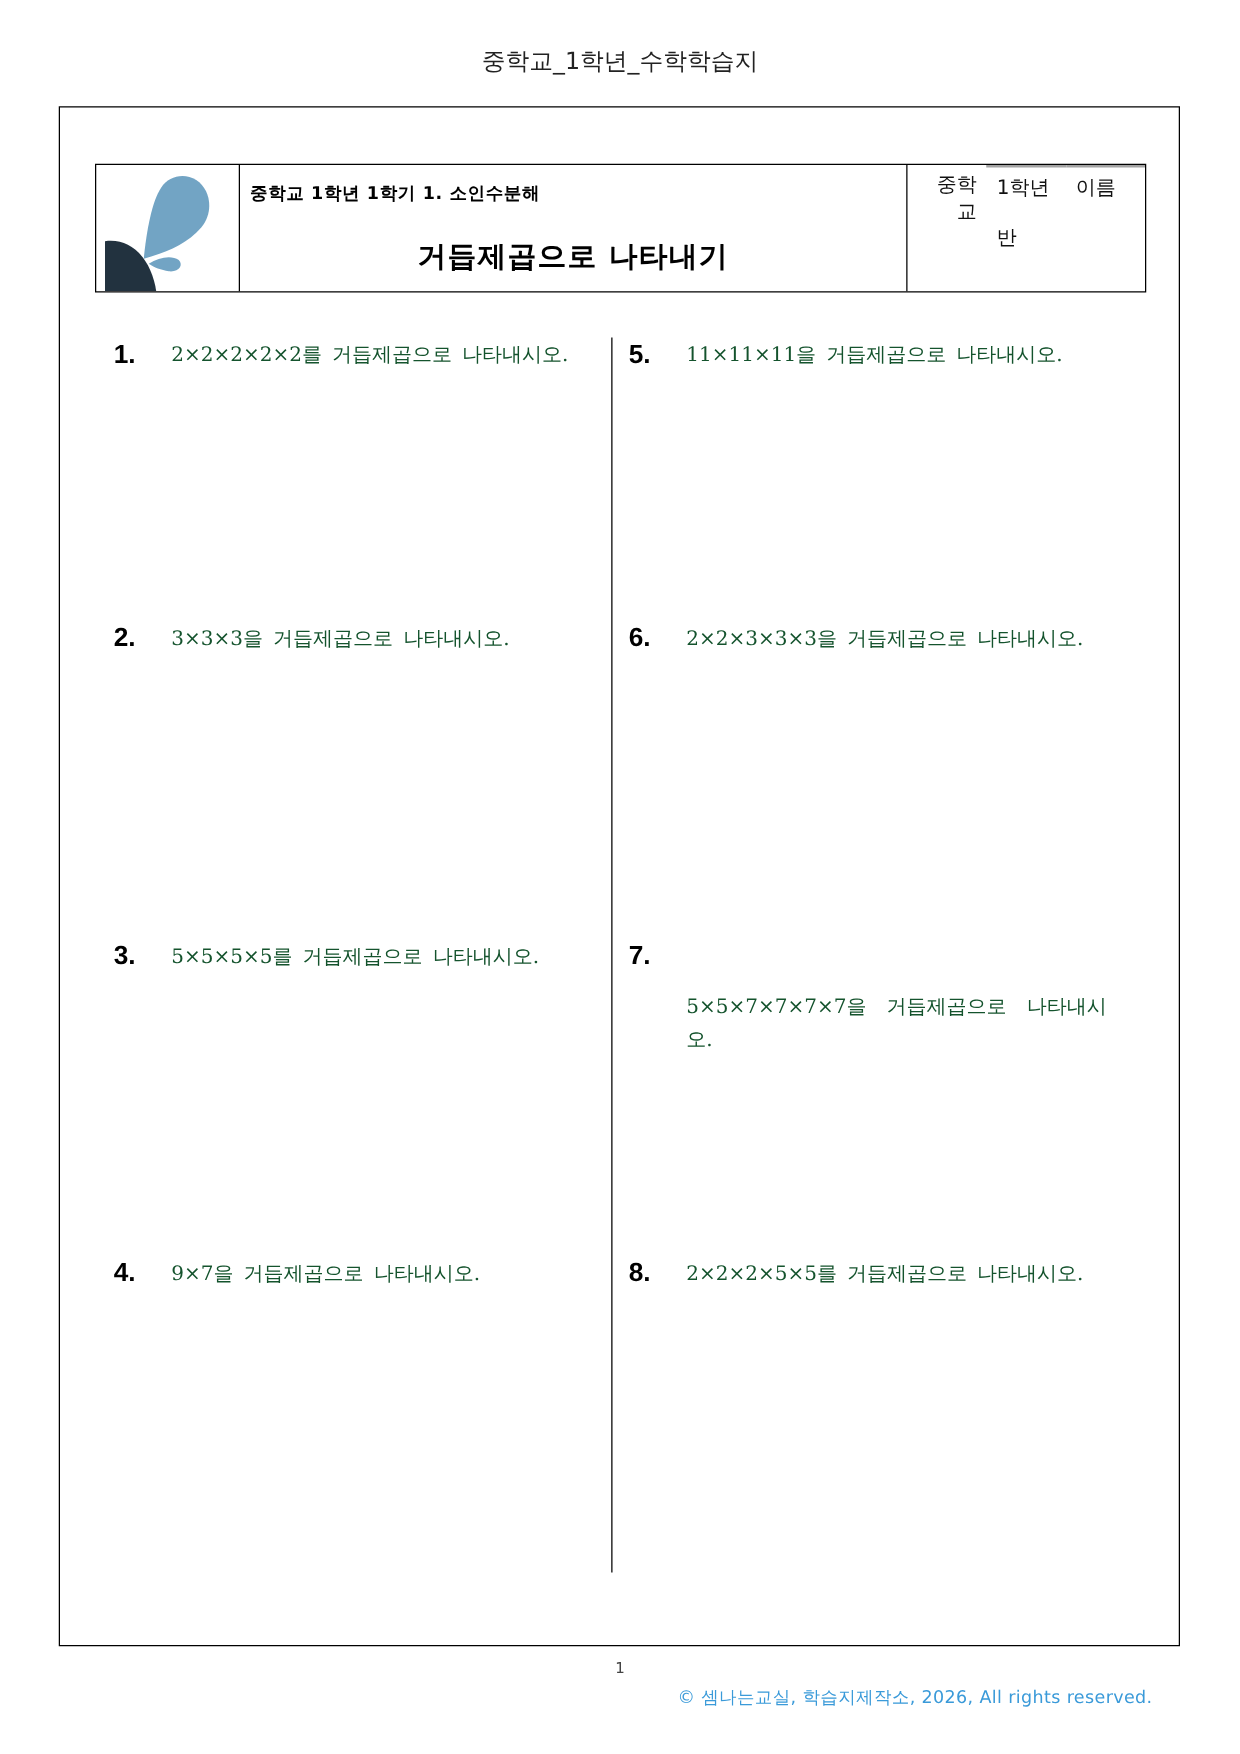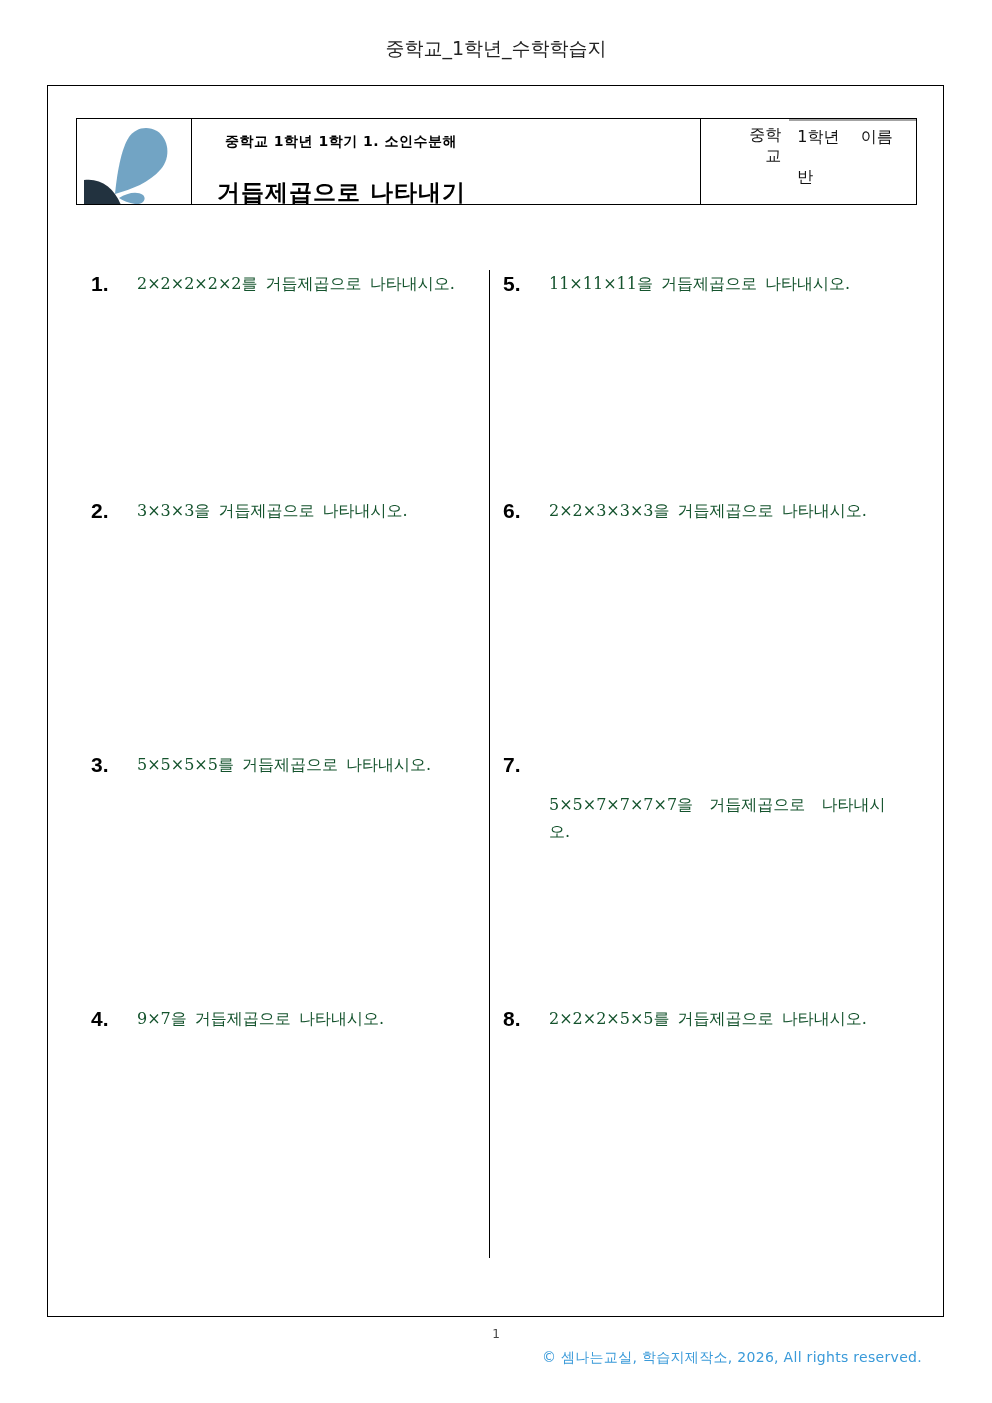--- a/index.html
+++ b/index.html
@@ -10,37 +10,37 @@
     }
     .page-header {
       position: absolute; left: 0; width: 992px; top: 36px;
       text-align: center; font-size: 19px; color: #222;
     }
     .frame {
       position: absolute; left: 47px; top: 85px; width: 897px; height: 1232px;
       border: 1px solid #000; box-sizing: border-box;
     }
     .title-table {
-      position: absolute; left: 76px; top: 118px; width: 841px; height: 87px;
-      border: 1px solid #000; box-sizing: border-box; display: flex; gap: 25px;
+      position: absolute; left: 76px; top: 131px; width: 841px; height: 103px;
+      border: 1px solid #000; box-sizing: border-box; display: flex;
     }
     .logo-cell {
       width: 115px; height: 100%; border-right: 1px solid #000; box-sizing: border-box;
       position: relative; overflow: hidden;
     }
     .logo-cell svg { position: absolute; left: 0; top: 0; }
     .mid-cell {
       flex: 1; border-right: 1px solid #000; box-sizing: border-box; position: relative;
     }
     .subtitle {
       position: absolute; left: 8px; top: 14px; font-size: 14px; font-weight: bold;
       letter-spacing: 0.5px;
     }
     .main-title {
-      position: absolute; left: 0; right: 0; top: 58px; text-align: left;
+      position: absolute; left: 0; right: 0; top: 58px; text-align: center;
       font-size: 23px; font-weight: bold; letter-spacing: 1px;
     }
     .info-cell { width: 190px; height: 100%; display: flex; flex-direction: row; }
     .info-row {
       flex: 1; box-sizing: border-box; font-size: 16px; padding: 6px 8px 0 8px; color: #111;
     }
     .info-row + .info-row { border-top: 2px solid #a3a3a3; }
     .info-row.school { text-align: right; }
     .info-row .gap { display: inline-block; width: 40px; }
     .divider {

